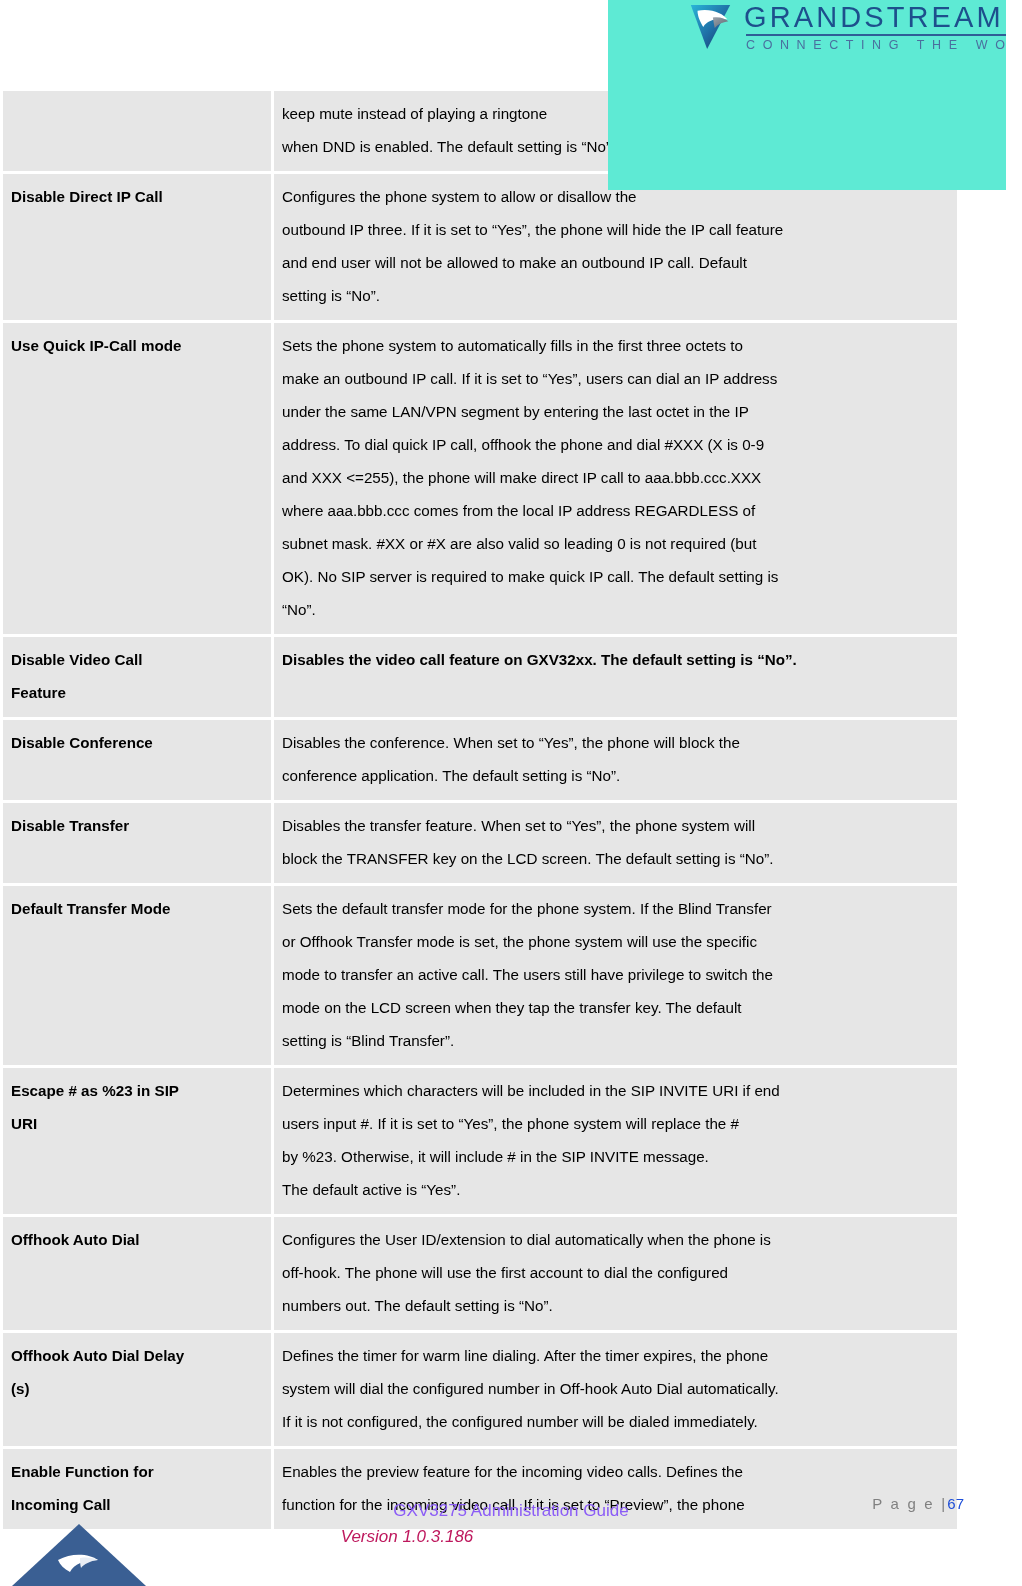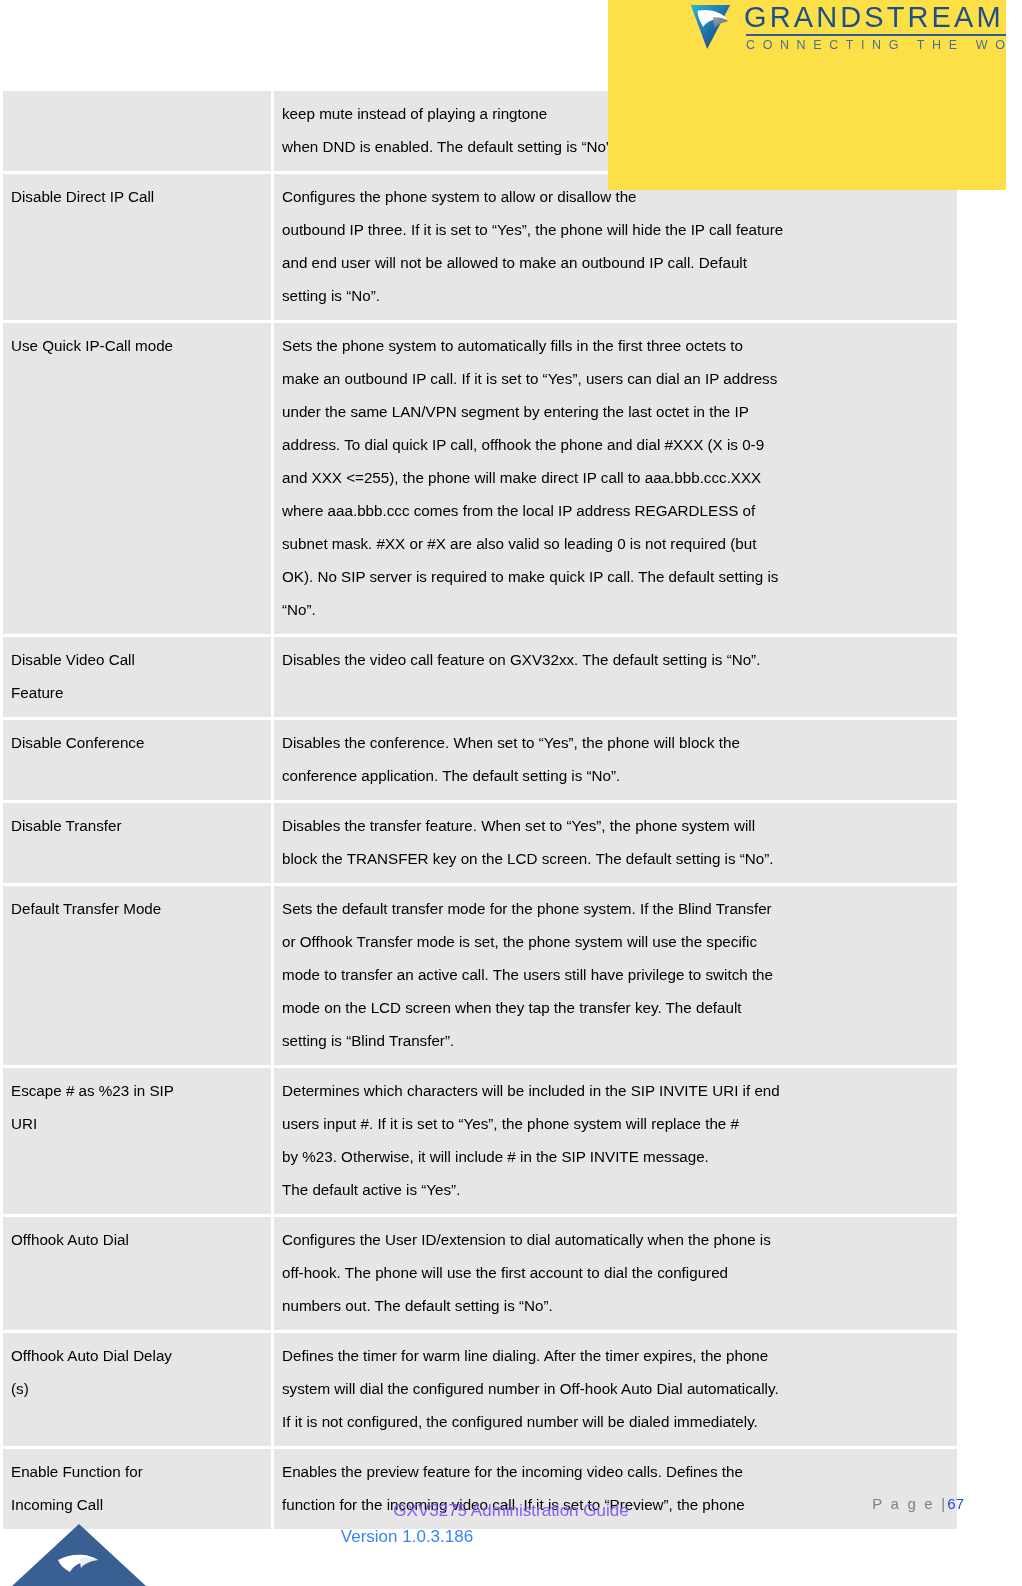--- a/index.html
+++ b/index.html
@@ -28,40 +28,40 @@
   }
   .spec-table td {
     background: #e6e6e6;
     vertical-align: top;
     padding: 6px 8px 8px 8px;
     font-size: 15.2px;
     line-height: 33px;
   }
   .col-label {
     width: 252px;
-    font-weight: normal;
+    font-weight: bold;
   }
   .col-desc {
     text-align: justify;
     text-align-last: left;
   }
-  .desc-center { padding-top: 24px; }
+  .desc-center { padding-top: 24px; font-weight: bold; }
   .cell-line { display: block; }
 
   
   .row-partial .col-desc { line-height: 33px; }
 
   
   .logo-panel {
     position: absolute;
     left: 608px;
     top: 0;
     width: 398px;
     height: 190px;
-    background: #fde047;
+    background: #5eead4;
     z-index: 5;
     overflow: hidden;
   }
   .logo-wrap {
     position: absolute;
     left: 78px;
     top: 2px;
     display: flex;
     align-items: flex-start;
   }
@@ -125,21 +125,22 @@
     color: #8b5cf6;
   }
   .doc-version {
     position: absolute;
     left: 0;
     top: 1524px;
     width: 814px;
     text-align: center;
     font-size: 17px;
     line-height: 25px;
-    color: #3b82f6;
+    font-style: italic;
+    color: #be185d;
   }
   .footer-logo {
     position: absolute;
     left: 10px;
     top: 1520px;
     width: 138px;
     height: 66px;
   }
 </style>
 </head>

